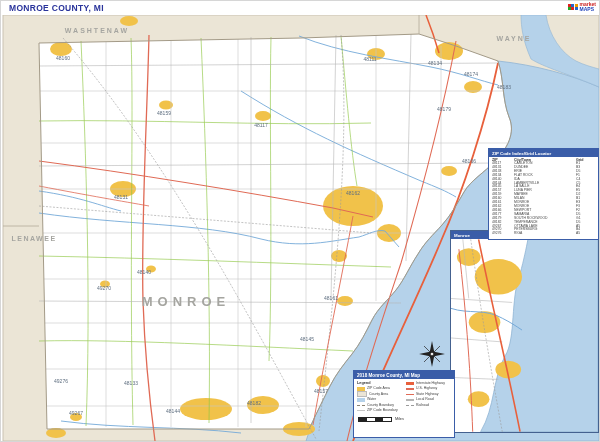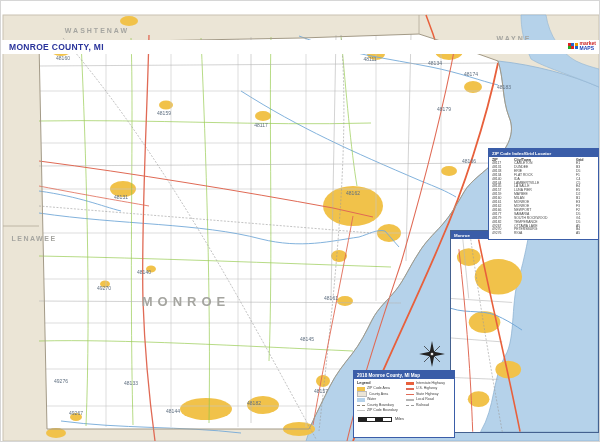--- a/index.html
+++ b/index.html
@@ -1,20 +1,20 @@
 <!DOCTYPE html>
 <html><head>
 <meta charset="utf-8">
 <style>
   html,body{margin:0;padding:0;background:#fff;}
   .page{position:relative;width:600px;height:442px;overflow:hidden;background:#fff;
         font-family:"Liberation Sans",sans-serif;border:1px solid #d6d6d6;box-sizing:border-box;}
   svg{display:block;}
   .map-svg{position:absolute;left:0;top:0;}
-  .titlebar{position:absolute;left:0;top:0;width:600px;height:14px;background:#ffffff;z-index:30;margin-top:39px;}
+  .titlebar{position:absolute;left:0;top:0;width:600px;height:14px;background:#ffffff;z-index:30;}
   .page-title{position:absolute;left:8px;top:2px;font-size:8.5px;font-weight:bold;color:#29339b;letter-spacing:.3px;}
   .logo{position:absolute;right:5px;top:1px;display:flex;align-items:center;gap:2px;}
   .logo-grid{display:grid;grid-template-columns:repeat(3,3px);grid-auto-rows:3px;gap:.5px;}
   .logo-grid i{display:block;}
   .logo-text{display:flex;flex-direction:column;line-height:5px;}
   .logo-line1{font-size:5px;font-weight:bold;color:#cc2222;}
   .logo-line2{font-size:5px;font-weight:bold;color:#2244bb;}
   .map-labels{position:absolute;left:0;top:0;width:600px;height:442px;z-index:10;pointer-events:none;}
   .zip-label{position:absolute;transform:translate(-50%,-50%);font-size:5px;color:#5f6f80;white-space:nowrap;}
   .inset-zip{font-size:4.5px;z-index:25;}

